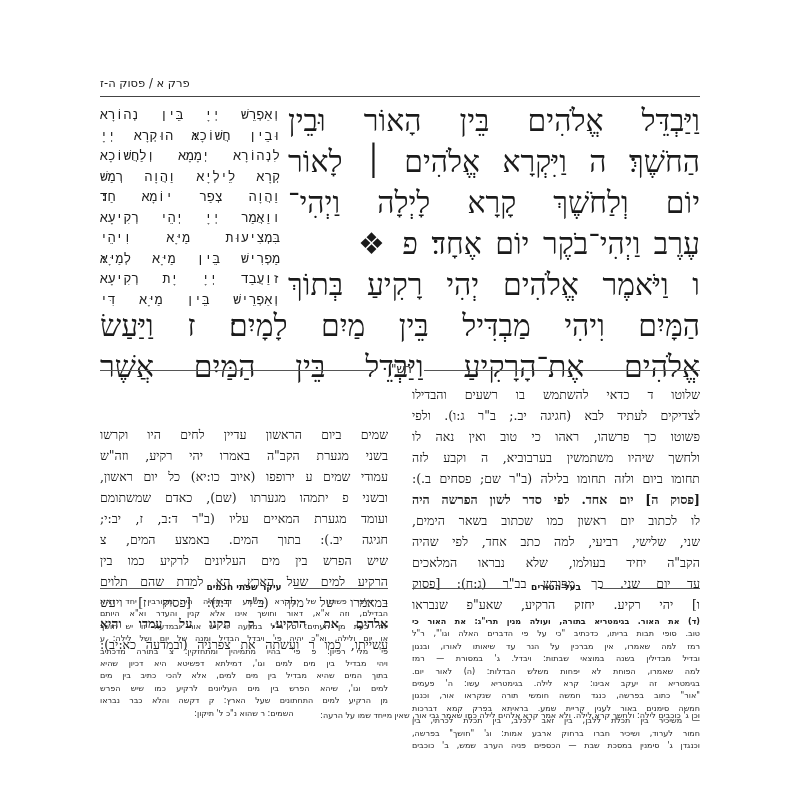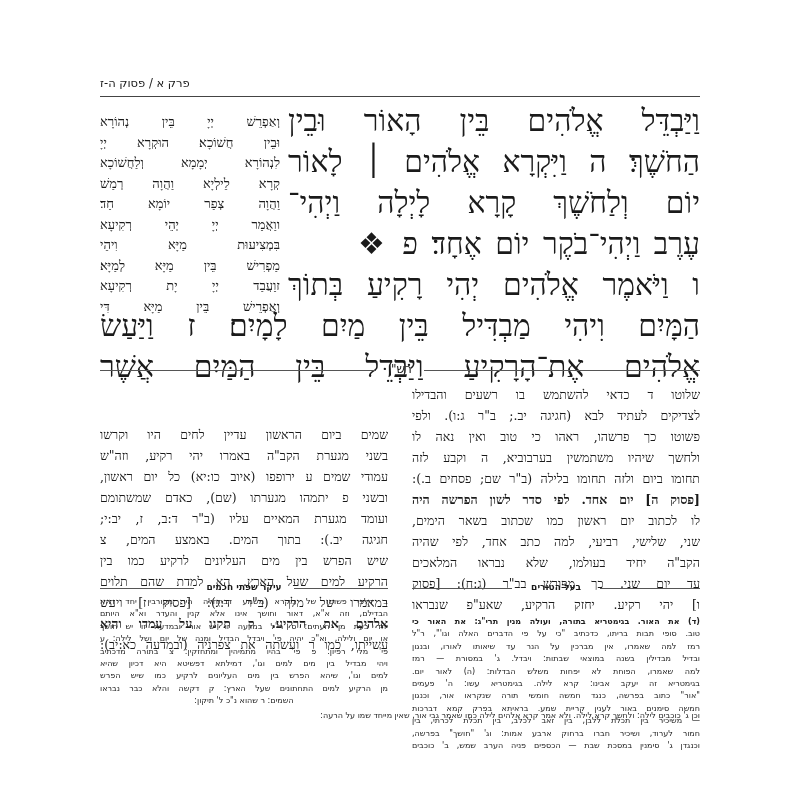--- a/index.html
+++ b/index.html
@@ -6,21 +6,21 @@
   body { width:800px; height:800px; background:#ffffff; position:relative; overflow:hidden; color:#1a1a1a; font-family:"DejaVu Serif", serif; }
   .page { position:absolute; left:100px; top:0; width:600px; height:800px; direction:rtl; }
   .header { position:absolute; top:76px; left:0; width:600px; height:18px; font-family:"DejaVu Sans", sans-serif; font-size:12.5px; }
   .header .right { position:absolute; right:0; top:0; font-weight:bold; direction:rtl; }
   .header .left { position:absolute; left:0; top:0; font-size:11.5px; direction:rtl; }
   .header-rule { position:absolute; top:96px; left:0; width:600px; border-top:1px solid #444; }
 
   .verse { position:absolute; top:100px; right:0; width:412px; height:238px; font-family:"DejaVu Serif", serif; font-size:30px; line-height:41px; text-align:justify; text-align-last:justify; }
   .verse .line { display:block; white-space:nowrap; overflow:hidden; text-align:justify; text-align-last:justify; }
 
-  .targum { position:absolute; top:112px; left:0; width:180px; height:190px; font-family:Liberation Serif, serif; font-size:13px; line-height:20.5px; text-align:justify; }
+  .targum { position:absolute; top:106px; left:0; width:180px; height:190px; font-family:Liberation Mono, monospace; font-size:13px; line-height:20.5px; text-align:justify; }
   .targum .line { display:block; white-space:nowrap; overflow:hidden; text-align:justify; text-align-last:justify; }
 
   .rashi-divider { position:absolute; top:362px; left:0; width:600px; height:16px; }
   .divline { position:absolute; top:8px; border-top:1px solid #555; }
   .divlabel { position:absolute; top:0; font-size:12px; font-family:"DejaVu Sans", sans-serif; text-align:center; }
 
   .rashi-col { position:absolute; top:384px; width:288px; font-family:"DejaVu Serif", serif; font-size:12.5px; line-height:21px; }
   .rashi-col .line { display:block; white-space:nowrap; overflow:hidden; text-align:justify; text-align-last:justify; }
   .rashi-right { right:0; }
   .rashi-left { left:0;margin-top:40px; }
@@ -132,20 +132,21 @@
     <span class="line">וכנגדן ג' סימנין במסכת שבת — הכספים פניה הערב שמש, ב' כוכבים</span>
   </div>
 
   <div class="note-col" style="top:596px;left:0;">
     <span class="line">ב דלפי פשוטו של מקרא משמע דבתחלה היו מעורבין יחד דהא</span>
     <span class="line">הבדילם, וזה א"א, דאור וחושך אינו אלא קנין והעדר וא"א היותם</span>
     <span class="line">יחד בעת מן העתים: ס ר"ל במדעה זו יש אור ובמדעה זו יש חושך</span>
     <span class="line">או יום ולילה, וא"כ יהיה פי' ויבדל הבדיל ומנה של יום ושל לילה: ע</span>
     <span class="line">פי' מלי רפיון: פ פי' בהיו מתמיהין ומתחזקין: צ בתורה מדכתיב</span>
     <span class="line">ויהי מבדיל בין מים למים וגו', דמילתא דפשיטא היא דכיון שהיא</span>
+    <span class="line">בתוך המים שהיא מבדיל בין מים למים, אלא להכי כתיב בין מים</span>
     <span class="line">למים וגו', שיהא הפרש בין מים העליונים לרקיע כמו שיש הפרש</span>
     <span class="line">מן הרקיע למים התחתונים שעל הארץ: ק דקשה והלא כבר נבראו</span>
     <span class="line center">השמים: ר שהוא נ"כ ל' תיקון:</span>
   </div>
 
   <div class="full-note">וכן ג' כוכבים לילה: ולחשך קרא לילה. ולא אמר קרא אלהים לילה כמו שאמר גבי אור, שאין מייחד שמו על הרעה:</div>
 
 </div>
 
 </body></html>

